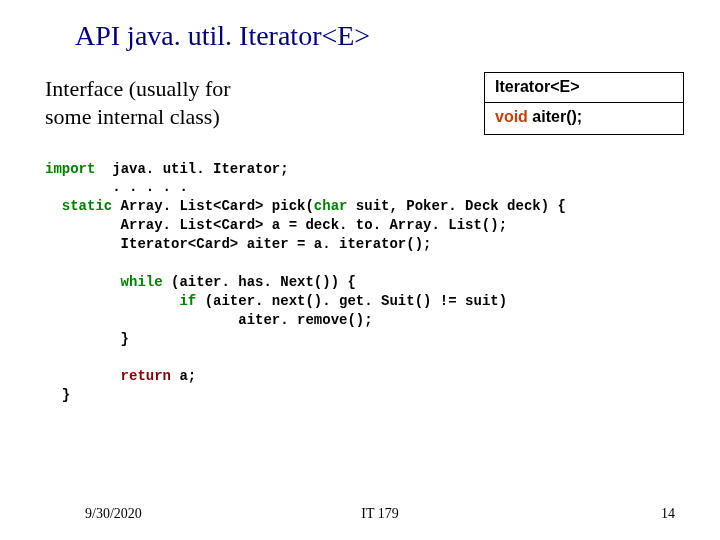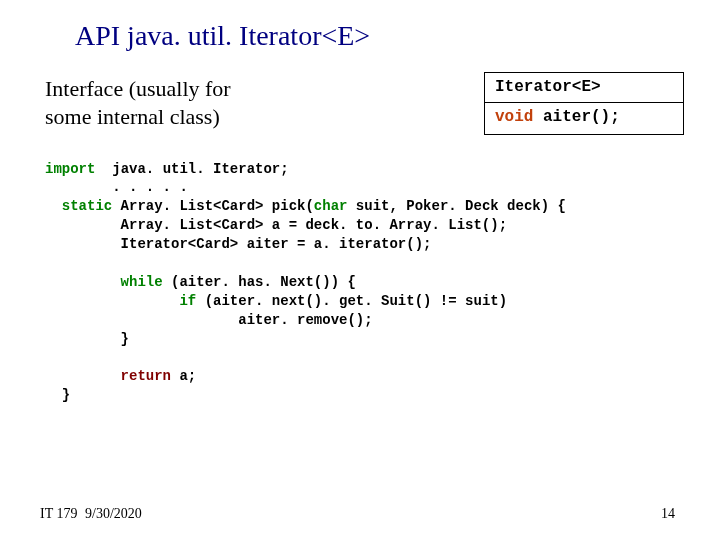--- a/index.html
+++ b/index.html
@@ -33,21 +33,21 @@
   }
   .interface-desc {
     font-size: 22px;
     color: #000000;
     line-height: 1.3;
     flex: 1;
   }
   .iterator-box {
     border: 1px solid #000;
     padding: 4px 10px 6px 10px;
-    font-family: Liberation Mono, monospace;
+    font-family: Liberation Sans, sans-serif;
     font-size: 16px;
     font-weight: bold;
     line-height: 1.3;
     color: #000;
     width: 200px;
     box-sizing: border-box;
   }
   .iterator-box .header {
     border-bottom: 1px solid #000;
     margin: -4px -10px 4px -10px;
@@ -76,20 +76,21 @@
     display: flex;
     justify-content: space-between;
     padding: 0 45px;
     font-size: 14px;
     color: #000;
     margin-left: 40px;
   }
   .footer .center {
     position: absolute;
     left: 0; right: 0;
+    text-align: center;
   }
 </style>
 </head>
 <body>
 
 <div class="slide">
 
   <h1 class="title">API  java. util. Iterator&lt;E&gt;</h1>
 
   <div class="upper">

